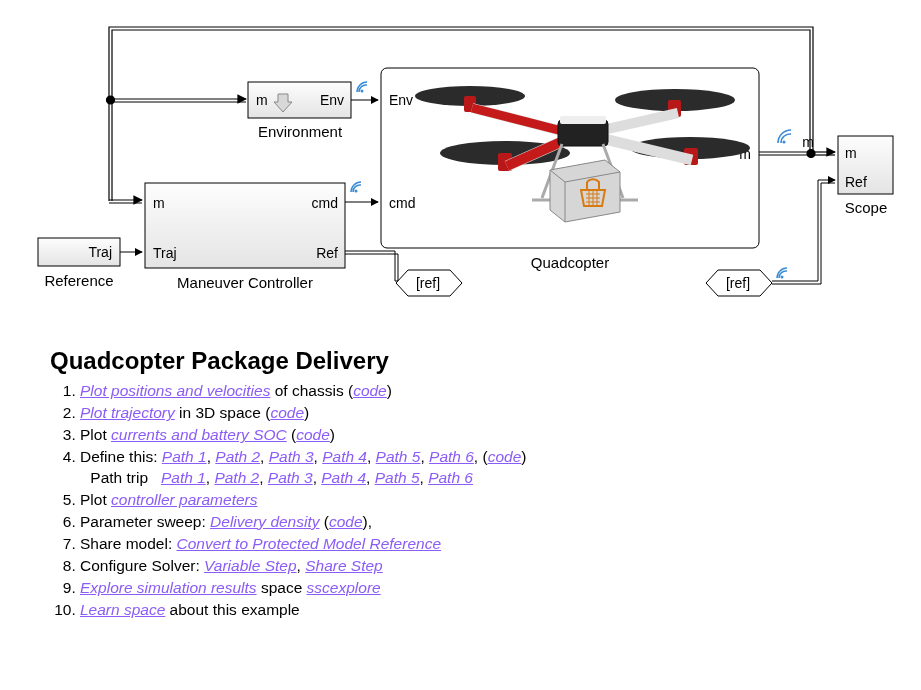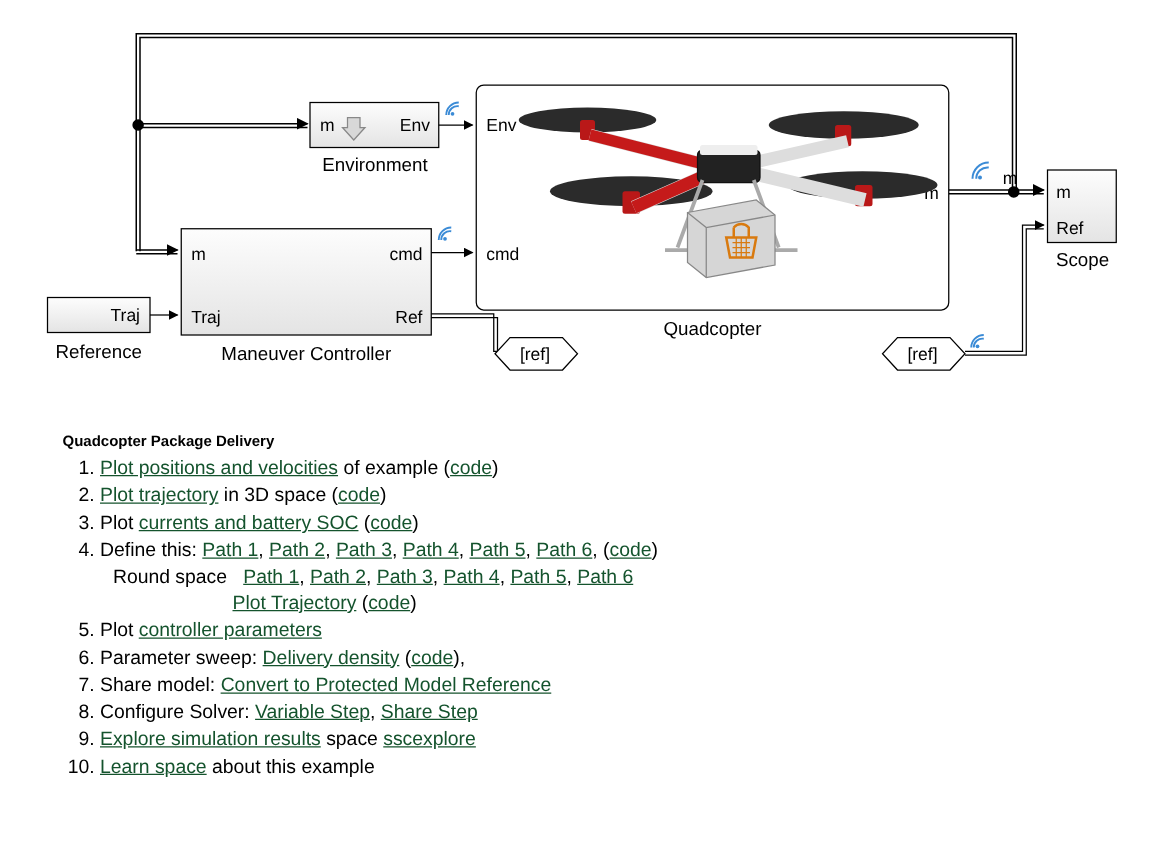--- a/index.html
+++ b/index.html
@@ -1,21 +1,21 @@
 <!DOCTYPE html>
 <html><head>
 <meta charset="utf-8">
 <style>
   html,body{margin:0;padding:0;font-family:Arial,Helvetica,sans-serif;font-size:14px;color:#000;}
   body{width:921px;height:690px;position:relative;background:#fff;}
   svg{position:absolute;left:0;top:0;}
-  a.link{color:#14532d;text-decoration:underline;cursor:pointer;}
+  a.link{color:#8b5cf6;text-decoration:underline;cursor:pointer;font-style:italic;}
   .blocklabel{font-size:15px;}
   .portlabel{font-size:14px;}
-  .heading{font-size:12px;font-weight:bold;}
+  .heading{font-size:24px;font-weight:bold;}
   .list-area{position:absolute;left:50px;top:345px;width:820px;line-height:1.35;font-size:15.5px;}
   .list-area ol{margin:4px 0 0 0;padding-left:30px;}
   .list-area li{margin:0 0 1px 0;}
 </style>
 </head>
 <body>
 
 <svg width="921" height="340">
   <defs>
     <linearGradient id="blk" x1="0" y1="0" x2="0" y2="1">
@@ -167,48 +167,45 @@
   <g stroke="#000" fill="none">
     <path d="M772 281 L818 281 L818 180 L835 180" marker-end="url(#arr)"></path>
     <path d="M772 284 L821 284 L821 183 L835 183"></path>
   </g>
 </svg>
 
 <div class="list-area">
   <div class="heading">Quadcopter Package Delivery</div>
   <ol>
     <li>
-      <a class="link">Plot positions and velocities</a><span> of example (</span><a class="link">code</a><span>)</span>
+      <a class="link">Plot positions and velocities</a><span> of chassis (</span><a class="link">code</a><span>)</span>
     </li>
     <li>
       <a class="link">Plot trajectory</a><span> in 3D space (</span><a class="link">code</a><span>)</span>
     </li>
     <li>
       <span>Plot </span><a class="link">currents and battery SOC</a><span> (</span><a class="link">code</a><span>)</span>
     </li>
     <li>
       <span>Define this: </span>
       <a class="link">Path 1</a>, 
       <a class="link">Path 2</a>, 
       <a class="link">Path 3</a>, 
       <a class="link">Path 4</a>, 
       <a class="link">Path 5</a>, 
       <a class="link">Path 6</a>, (<a class="link">code</a>)
       <div class="" style="padding-left:6px;">
-        &nbsp;<span>Round space</span>&nbsp;&nbsp;
+        &nbsp;<span>Path trip</span>&nbsp;&nbsp;
         <a class="link">Path 1</a>, 
         <a class="link">Path 2</a>, 
         <a class="link">Path 3</a>, 
         <a class="link">Path 4</a>, 
         <a class="link">Path 5</a>, 
         <a class="link">Path 6</a>
       </div>
-      <div class="" style="padding-left:106px;">
-        <a class="link">Plot Trajectory</a> (<a class="link">code</a>)
-      </div>
     </li>
     <li>
       <span>Plot </span><a class="link">controller parameters</a>
     </li>
     <li>
       <span>Parameter sweep: </span><a class="link">Delivery density</a> (<a class="link">code</a>),
     </li>
     <li>
       <span>Share model: </span><a class="link">Convert to Protected Model Reference</a>
     </li>

